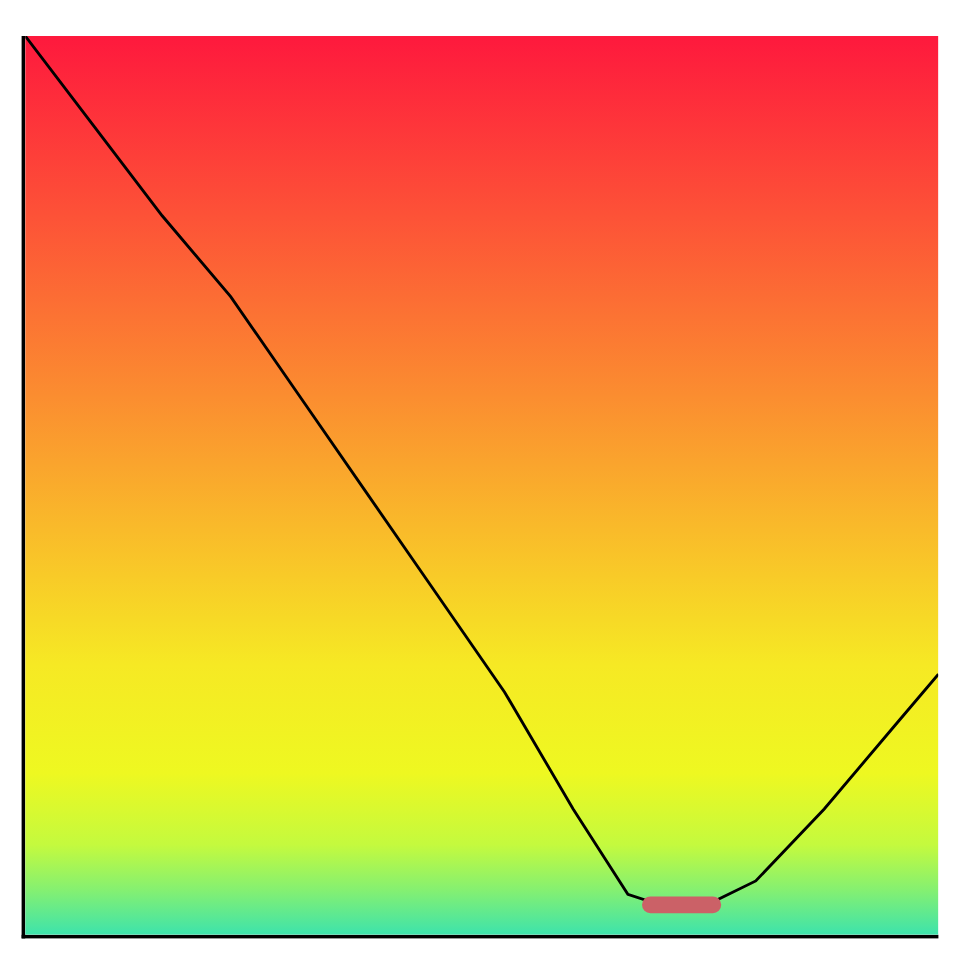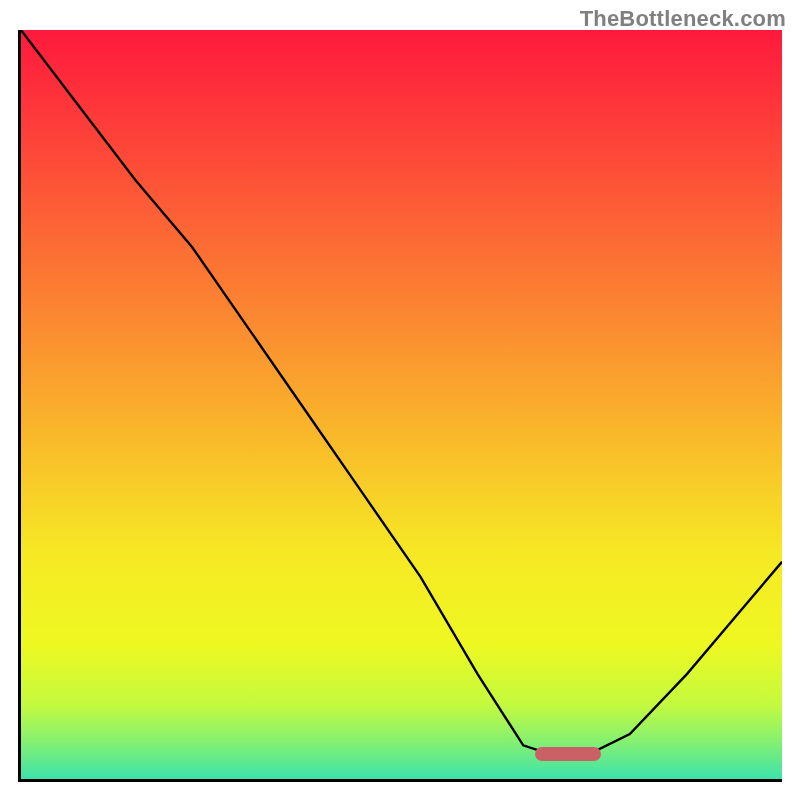--- a/index.html
+++ b/index.html
@@ -50,21 +50,20 @@
   svg.curve {
     position: absolute;
     inset: 0;
     width: 100%;
     height: 100%;
   }
 </style>
 </head>
 <body>
 <div class="container">
-  <div class="watermark">TheBottleneck.com</div>
 
   <div class="plot">
 
     <div class="gradient" style="background: linear-gradient(rgb(254, 25, 61) 0%, rgb(253, 82, 55) 20%, rgb(251, 141, 48) 40%, rgb(249, 187, 42) 55%, rgb(246, 233, 36) 70%, rgb(238, 248, 33) 82%, rgb(196, 250, 62) 90%, rgb(133, 240, 113) 95%, rgb(61, 227, 172) 100%);"></div>
 
     <svg class="curve" viewBox="0 0 764 749" preserveAspectRatio="none">
       <path d="M0.0 0.0 L57.3 74.9 L114.6 149.8 L171.9 217.2 L229.2 299.6 L286.5 382.0 L343.8 464.4 L401.1 546.8 L458.4 644.1 L504.2 715.3 L527.2 722.8 L573.0 722.8 L611.2 704.1 L668.5 644.1 L725.8 576.7 L764.0 531.8" fill="none" stroke="#000" stroke-width="2.4"></path>
     </svg>
 
     <div class="marker" style="left: 547.024px; top: 724.283px;"></div>

